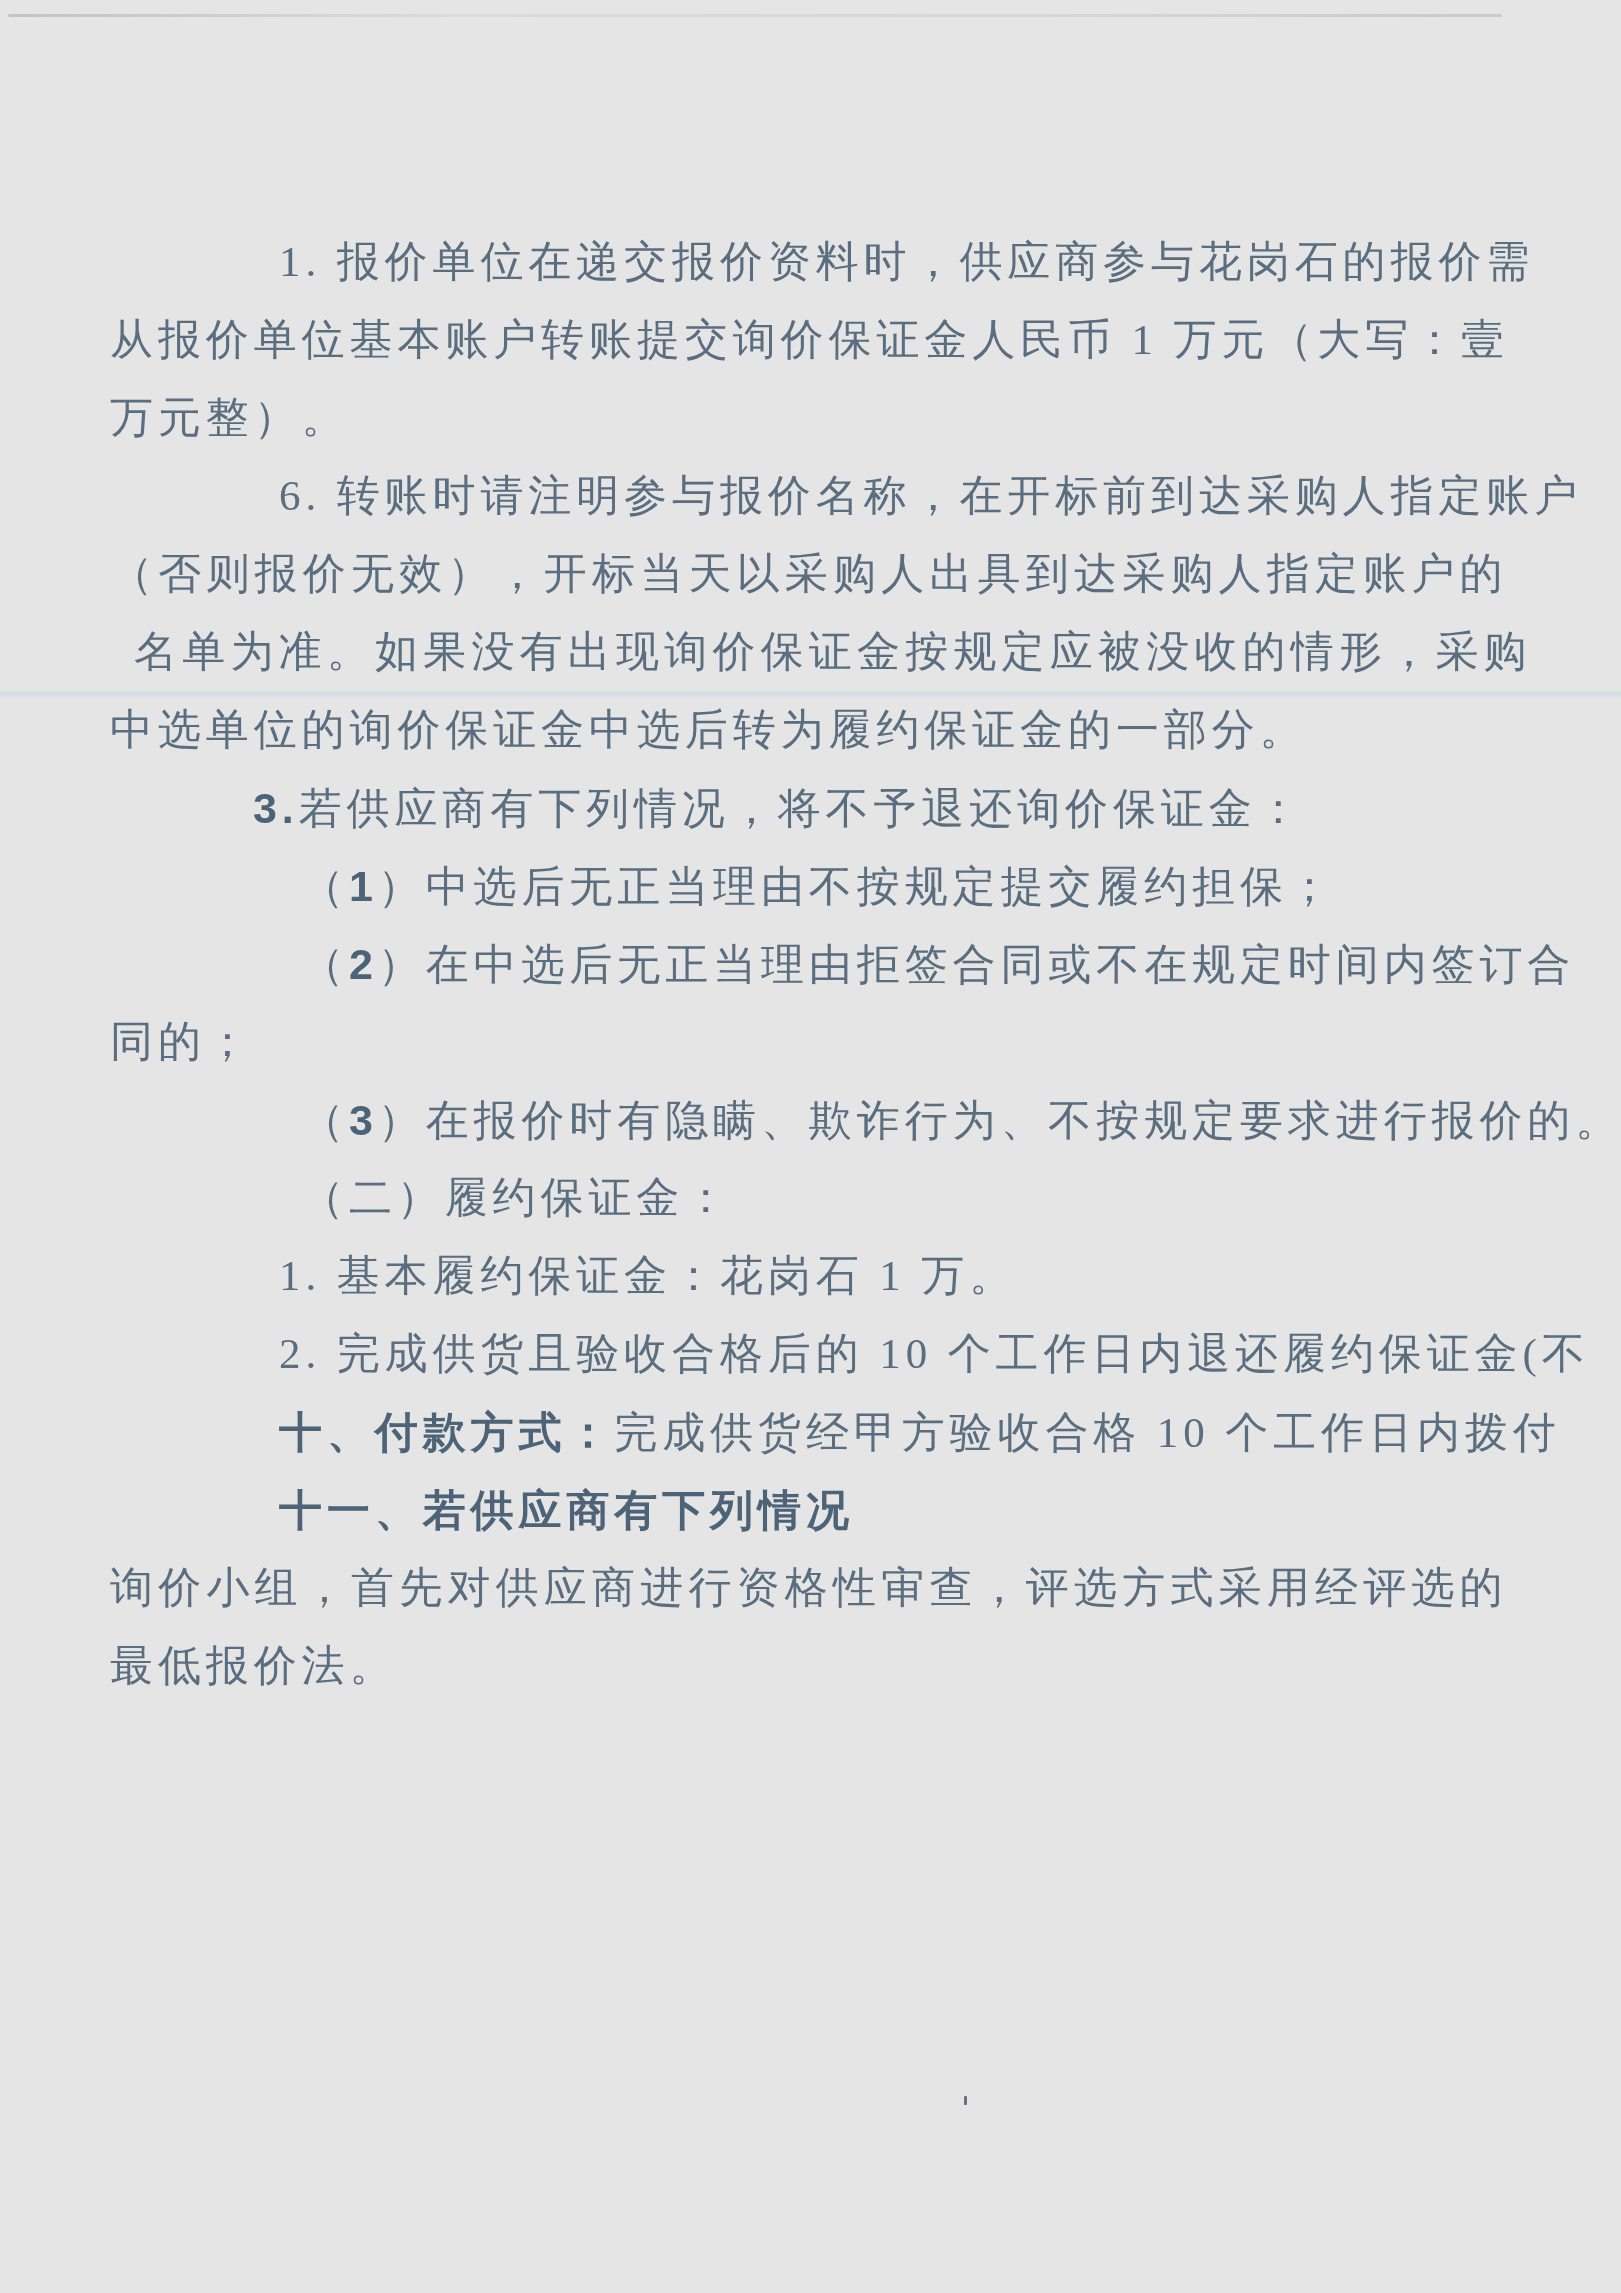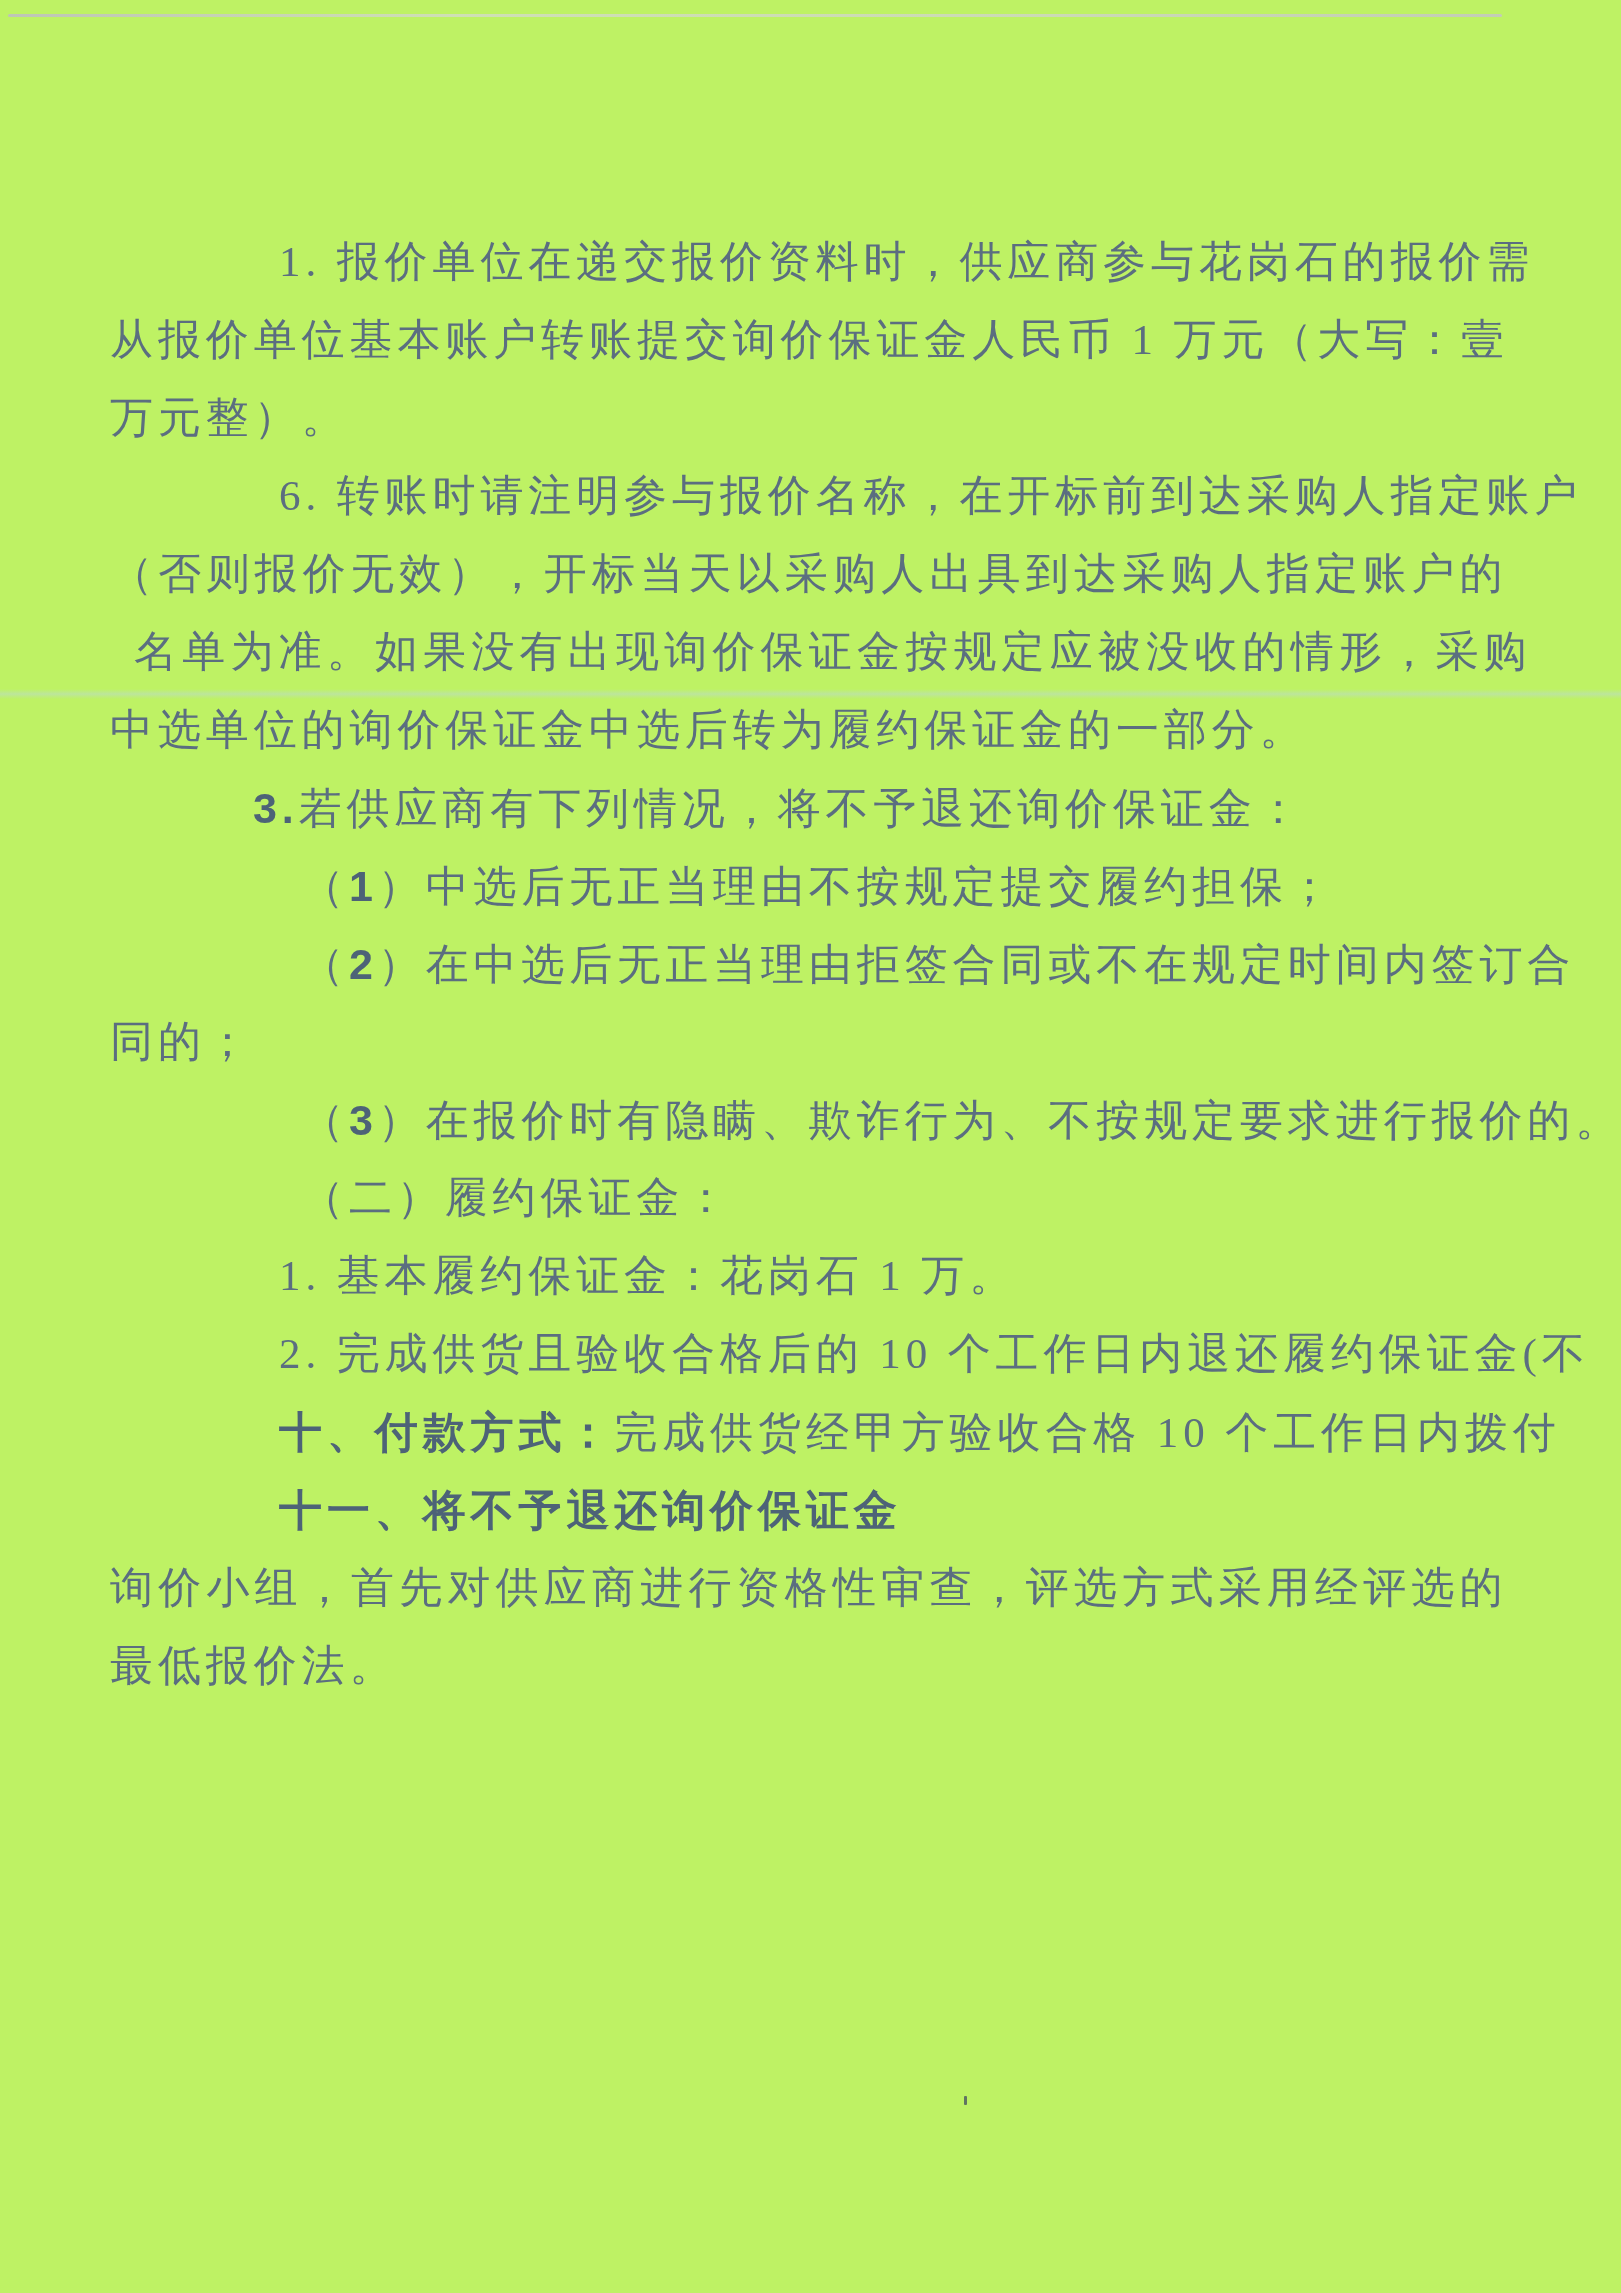--- a/index.html
+++ b/index.html
@@ -4,21 +4,21 @@
 <style>
   html, body {
     margin: 0;
     padding: 0;
     background: #ffffff;
   }
   .page {
     position: relative;
     width: 1621px;
     height: 2294px;
-    background: #bef264;
+    background: #e5e5e5;
     overflow: hidden;
     font-family: "Liberation Serif", "DejaVu Serif", serif;
   }
   
   .scan-top-line {
     position: absolute;
     left: 7.8px;
     width: 1494px;
     height: 2.9px;
     background: linear-gradient(to right,
@@ -85,19 +85,19 @@
       <div class="line ind-none"><span class="seg">中选单位的询价保证金中选后转为履约保证金的一部分。</span></div>
       <div class="line ind-three"><span class="seg bold">3.</span><span class="seg">若供应商有下列情况，将不予退还询价保证金：</span></div>
       <div class="line ind-bracket"><span class="seg">（</span><span class="seg bold">1</span><span class="seg">）中选后无正当理由不按规定提交履约担保；</span></div>
       <div class="line ind-bracket just"><span class="seg">（</span><span class="seg bold">2</span><span class="seg">）在中选后无正当理由拒签合同或不在规定时间内签订合</span></div>
       <div class="line ind-none"><span class="seg">同的；</span></div>
       <div class="line ind-bracket just"><span class="seg">（</span><span class="seg bold">3</span><span class="seg">）在报价时有隐瞒、欺诈行为、不按规定要求进行报价的。</span></div>
       <div class="line ind-bracket"><span class="seg">（二）履约保证金：</span></div>
       <div class="line ind-first"><span class="seg">1. 基本履约保证金：花岗石 1 万。</span></div>
       <div class="line ind-first just"><span class="seg">2. 完成供货且验收合格后的 10 个工作日内退还履约保证金(不</span></div>
       <div class="line ind-first just"><span class="seg bold">十、付款方式：</span><span class="seg">完成供货经甲方验收合格 10 个工作日内拨付</span></div>
-      <div class="line ind-first"><span class="seg bold">十一、将不予退还询价保证金</span></div>
+      <div class="line ind-first"><span class="seg bold">十一、若供应商有下列情况</span></div>
       <div class="line ind-none just" style="letter-spacing: 5.2px;"><span class="seg">询价小组，首先对供应商进行资格性审查，评选方式采用经评选的</span></div>
       <div class="line ind-none"><span class="seg">最低报价法。</span></div>
     </div>
   <div class="scan-speck" style="left: 964px; top: 2096px;"></div>
 </div>
 
 
 </body></html>

